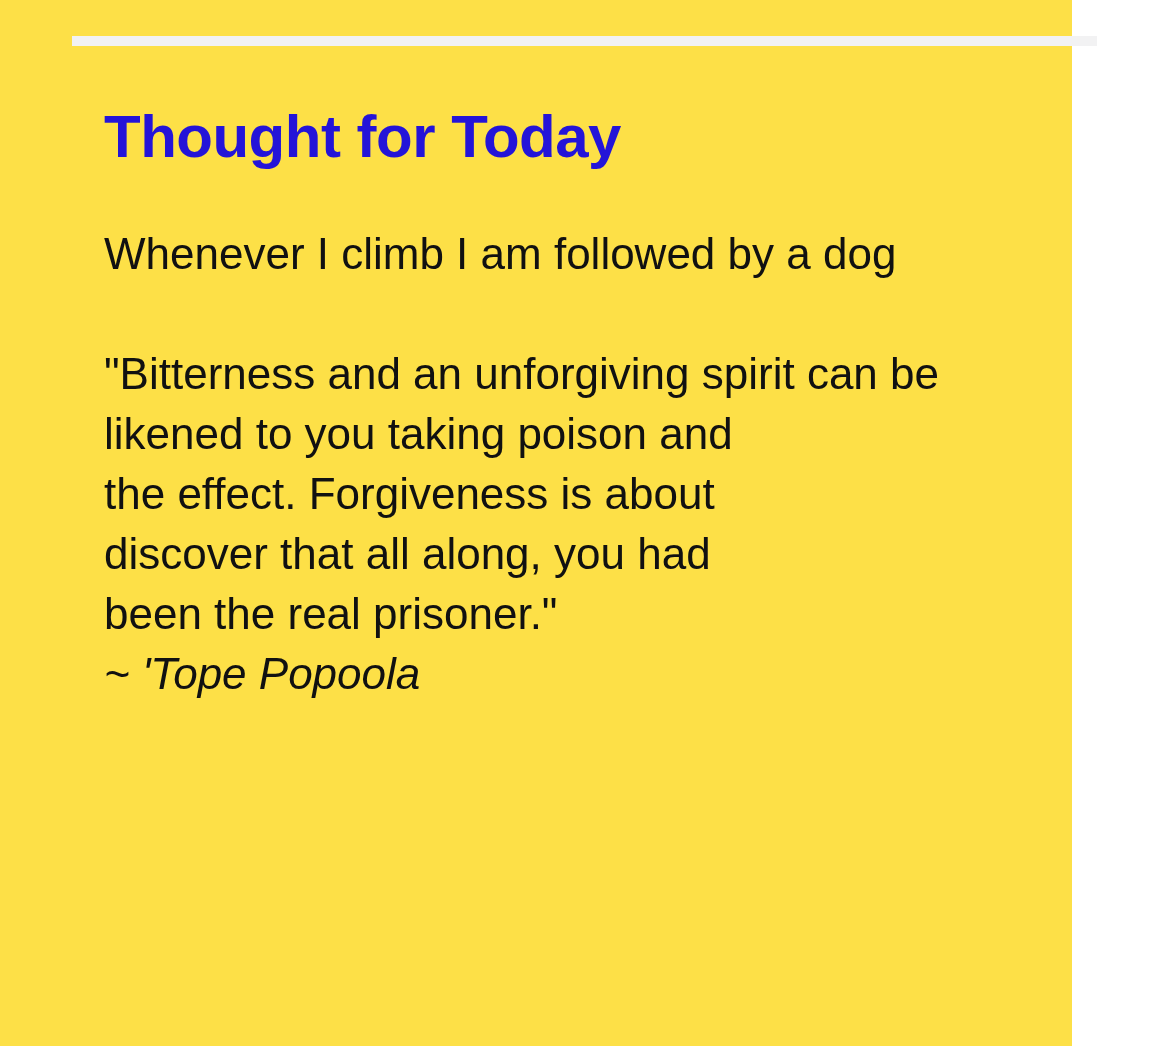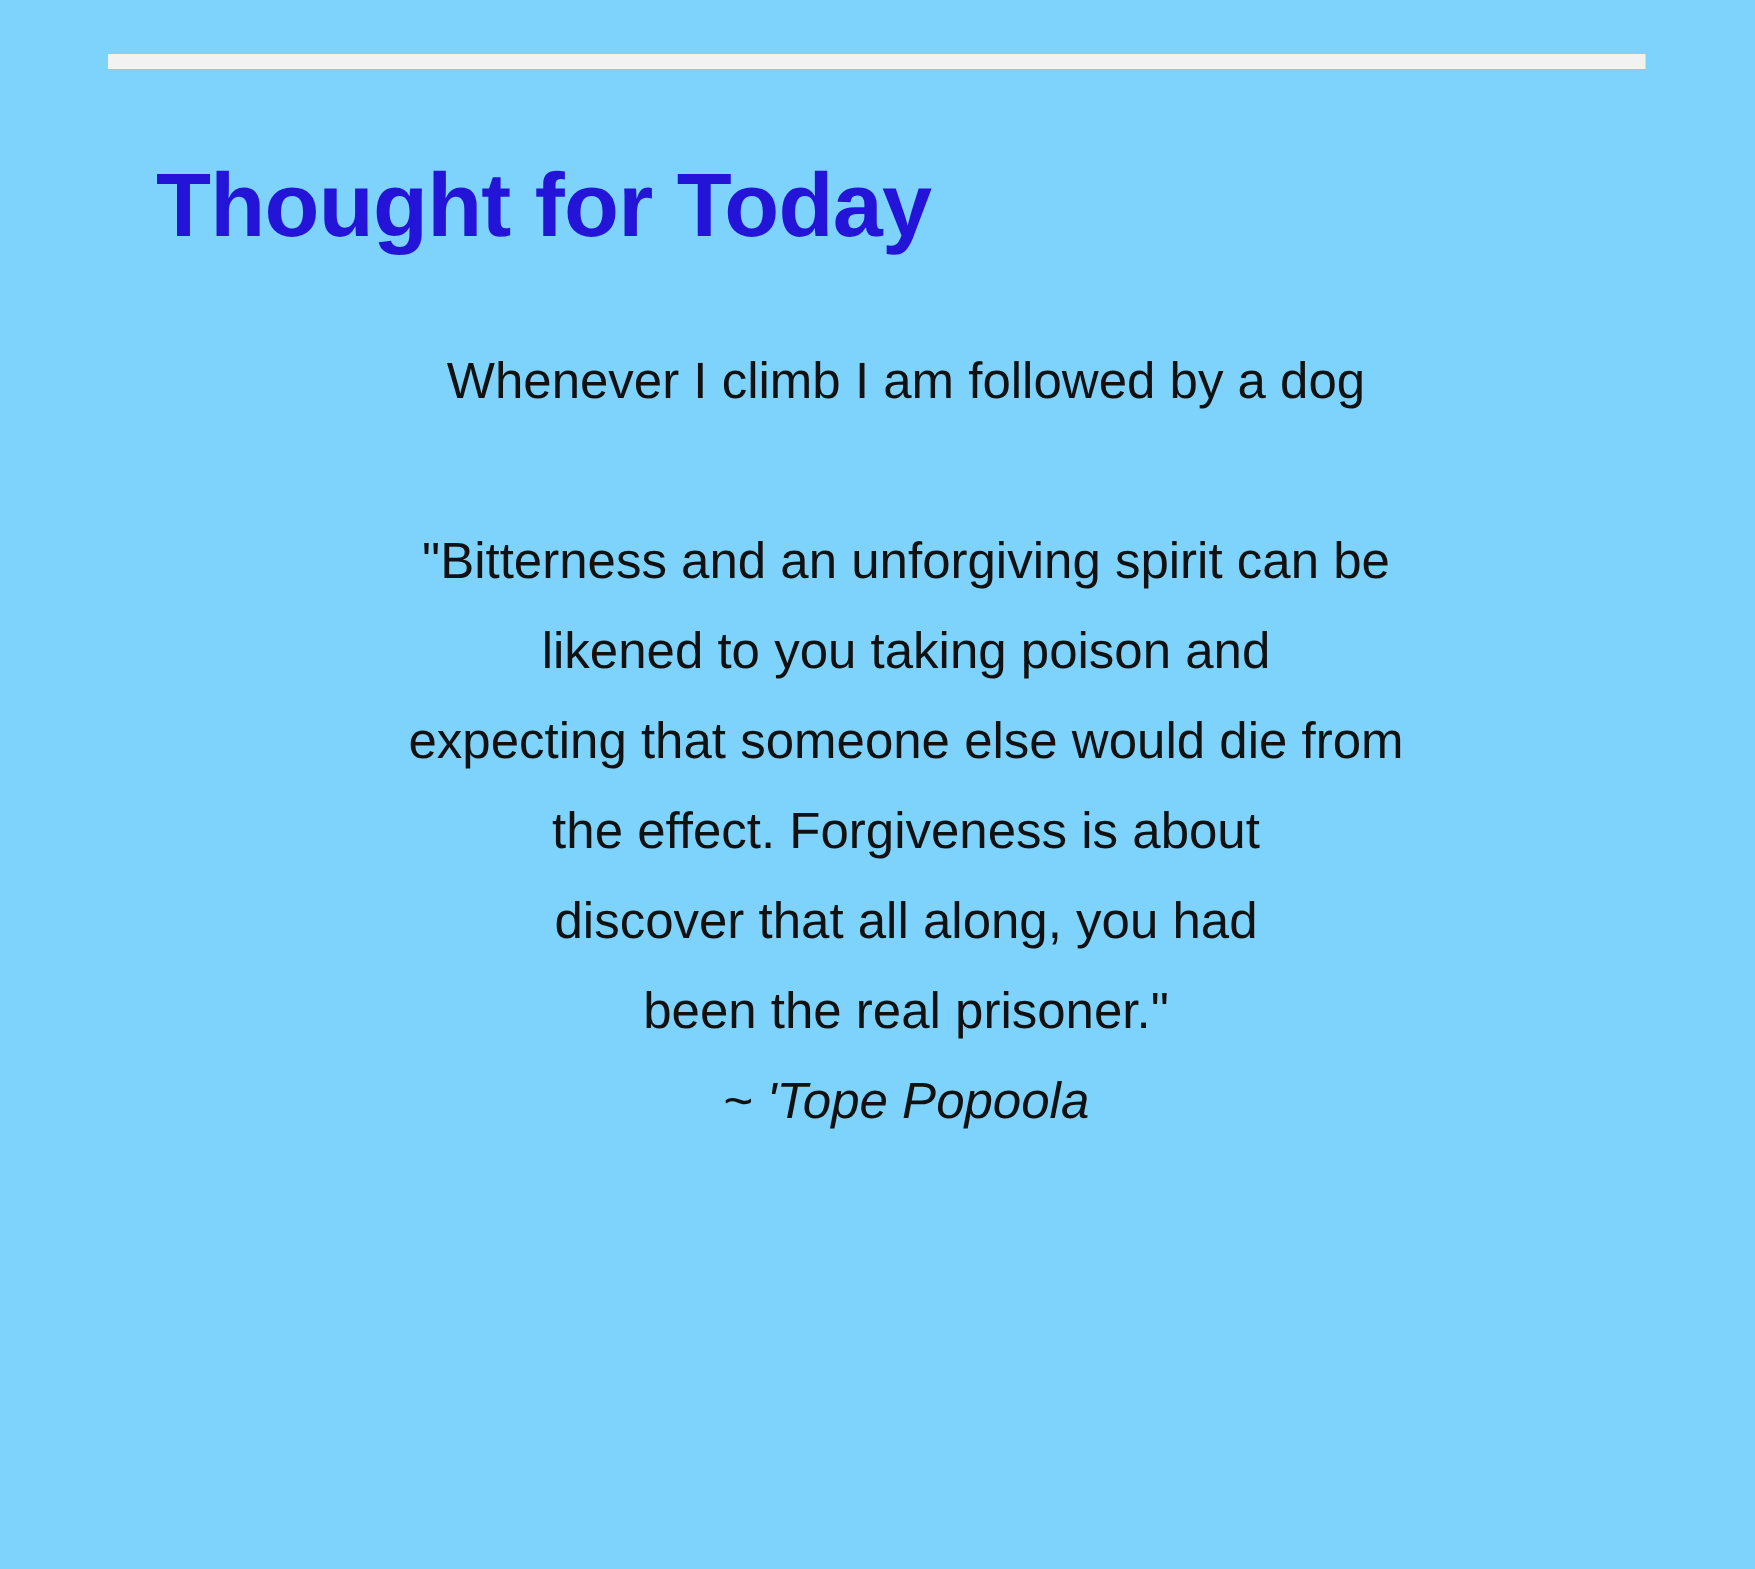--- a/index.html
+++ b/index.html
@@ -11,23 +11,23 @@
   body {
     width: 1170px;
     height: 1046px;
     overflow: hidden;
     font-family: "Liberation Sans", sans-serif;
     -webkit-font-smoothing: antialiased;
   }
 
   .page {
     position: relative;
-    width: 1170px;
+    width: 1072px;
     height: 1046px;
-    background: #7dd3fc;
+    background: #fde047;
     text-decoration: underline;
   }
 
   
   .top-rule {
     position: absolute;
     left: 72px;
     top: 36px;
     width: 1025px;
     height: 10px;
@@ -52,25 +52,24 @@
     color: #2414d8;
     white-space: nowrap;
   }
 
   .quote-area {
     margin-top: 54px;
   }
 
   .quote-block {
     font-family: "Liberation Sans", sans-serif;
-    font-size: 34px;
+    font-size: 44px;
     line-height: 60px;
     color: #111111;
     font-weight: normal;
-    text-align: center;
   }
 
   .quote-line {
     white-space: pre;
     display: block;
   }
 
   .attribution {
     display: block;
     white-space: pre;
@@ -97,21 +96,20 @@
 
       <div class="quote-block">
         <span class="quote-line">Whenever I climb I am followed by a dog</span>
       </div>
 
       <span class="block-gap"></span>
 
       <div class="quote-block">
         <span class="quote-line">"Bitterness and an unforgiving spirit can be</span>
         <span class="quote-line">likened to you taking poison and</span>
-        <span class="quote-line">expecting that someone else would die from</span>
         <span class="quote-line">the effect. Forgiveness is about</span>
         <span class="quote-line">discover that all along, you had</span>
         <span class="quote-line">been the real prisoner."</span>
         <span class="attribution">~ 'Tope Popoola</span>
       </div>
 
     </div>
   </div>
 </div>
 

